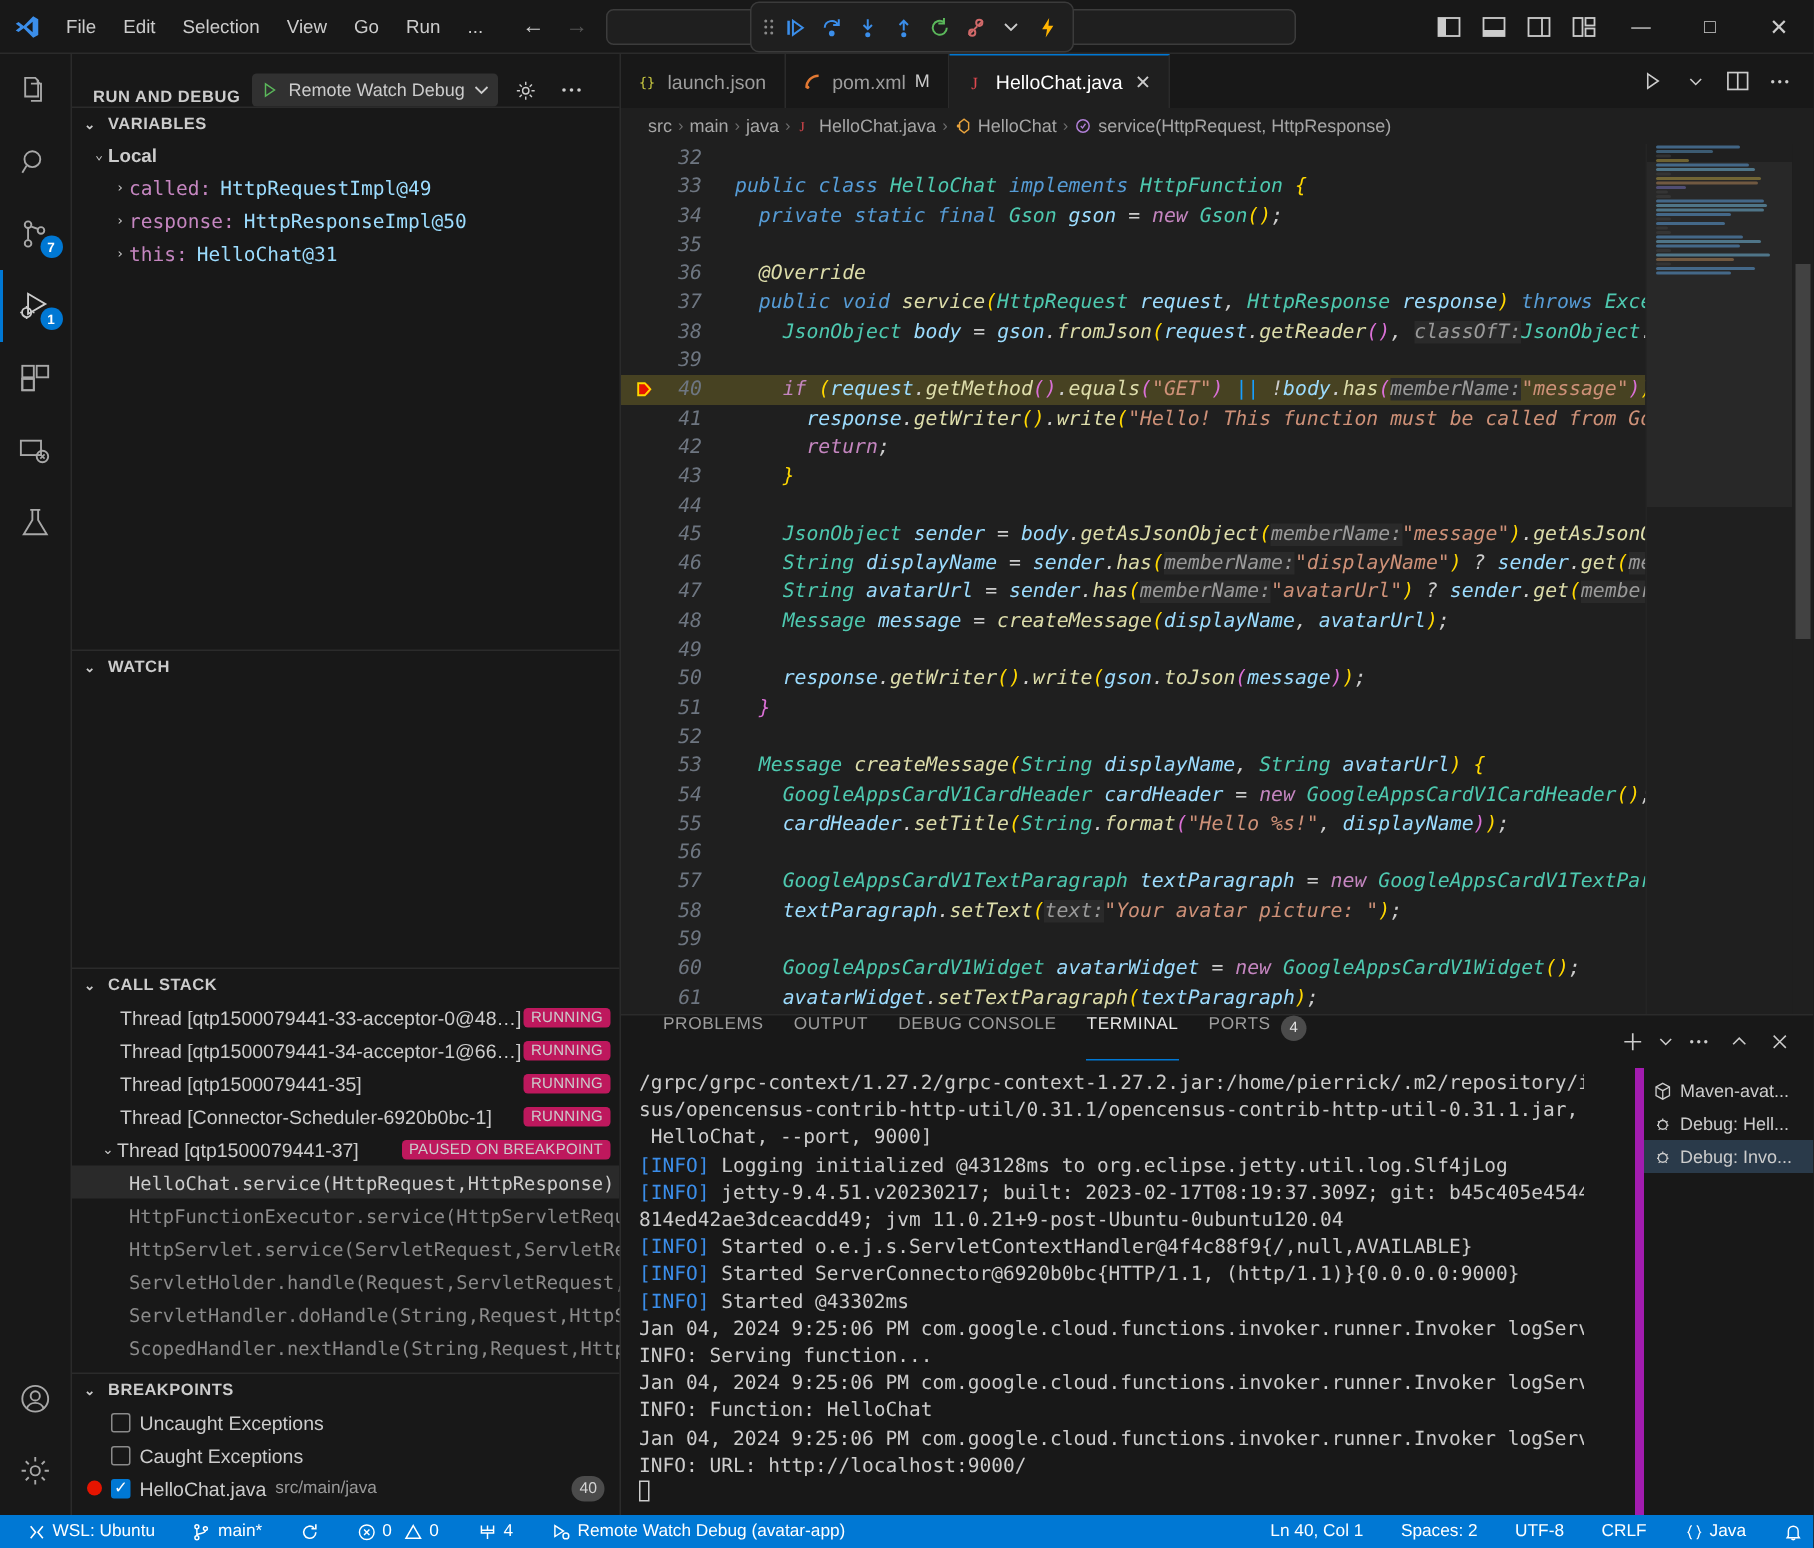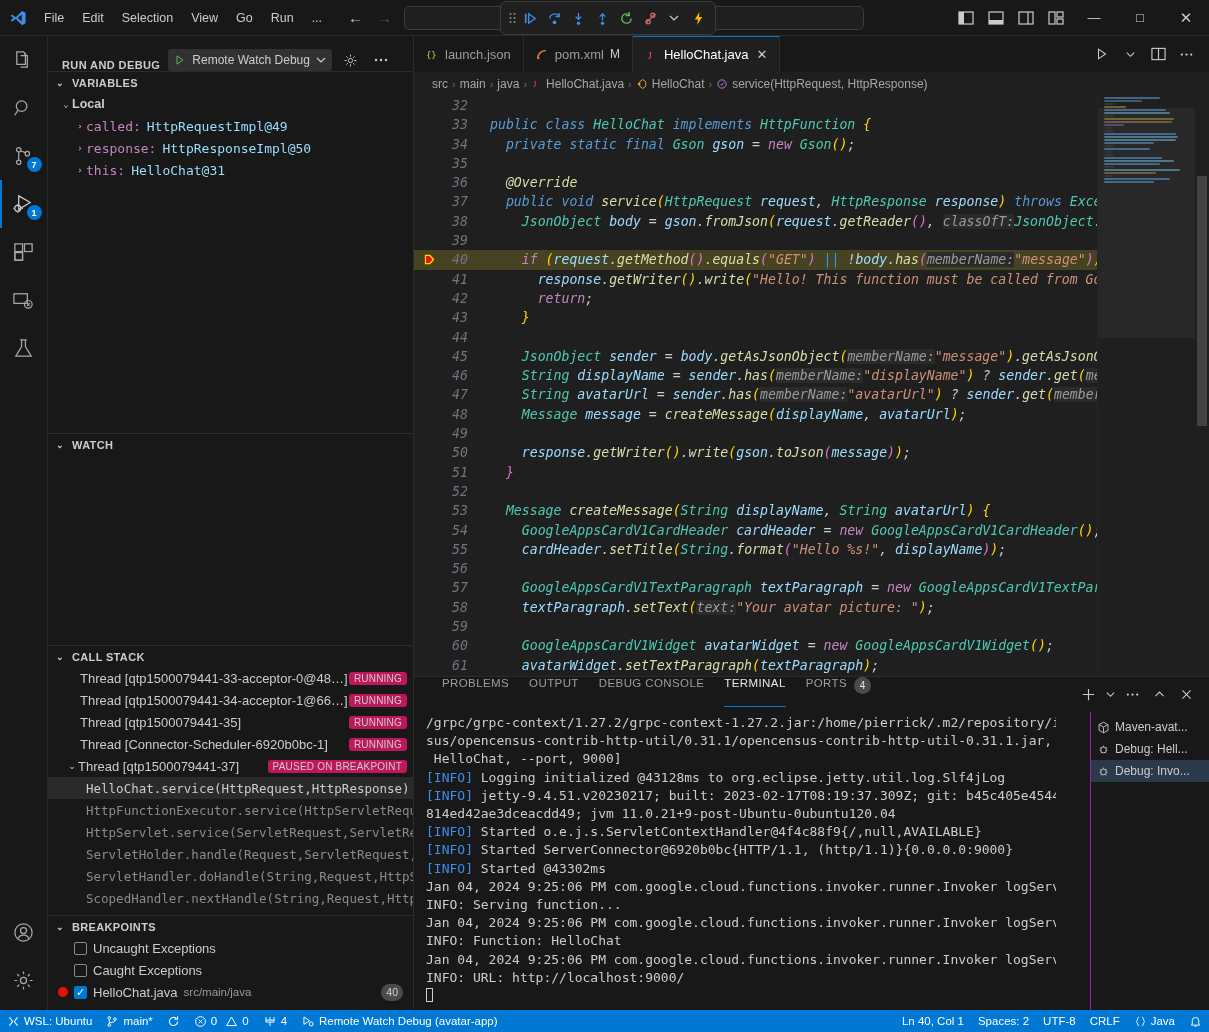--- a/index.html
+++ b/index.html
@@ -212,35 +212,35 @@
 
   .panel-body { flex: 1 1 auto; display: flex; min-height: 0; }
   .terminal {
     flex: 1 1 auto; padding: 2px 0 0 12px; overflow: hidden; min-width: 0;
     font-family: "DejaVu Sans Mono", monospace; font-size: 13px; line-height: 18.2px; color: #cccccc;
   }
   .tline { white-space: pre; }
   .t-info { color: #3b8eea; }
   .cursor-block { display: inline-block; width: 7px; height: 14px; border: 1px solid #cccccc; vertical-align: -2px; }
 
-  .term-list { width: 119px; flex: 0 0 119px; border-left: 1px solid #a21caf; padding-top: 4px; margin-left: 34px; }
+  .term-list { width: 119px; flex: 0 0 119px; border-left: 6px solid #a21caf; padding-top: 4px; margin-left: 34px; }
   .term-item {
     display: flex; align-items: center; gap: 5px; height: 22px; padding-left: 6px;
     font-size: 12px; color: #cccccc; cursor: pointer; white-space: nowrap; overflow: hidden;
   }
   .term-item.active { background: #2a3a4a; }
 
   
   .statusbar {
     height: 22px; flex: 0 0 22px; background: #0078d4; display: flex; align-items: center;
     color: #ffffff; font-size: 11.5px;
   }
   .sb-left, .sb-right { display: flex; align-items: center; height: 22px; }
   .sb-right { margin-left: auto; }
-  .st-item { display: flex; align-items: center; gap: 4px; padding: 0 7px; height: 22px; cursor: pointer; white-space: nowrap; }
+  .st-item { display: flex; align-items: center; gap: 4px; padding: 0 7px; height: 22px; cursor: pointer; white-space: nowrap; margin-left: 11px; }
   svg { display: block; }
 </style>
 </head>
 <body>
 
 <div class="app">
 
   <div class="titlebar">
     <div class="vscode-logo">
       <svg width="18" height="18" viewBox="0 0 24 24">

